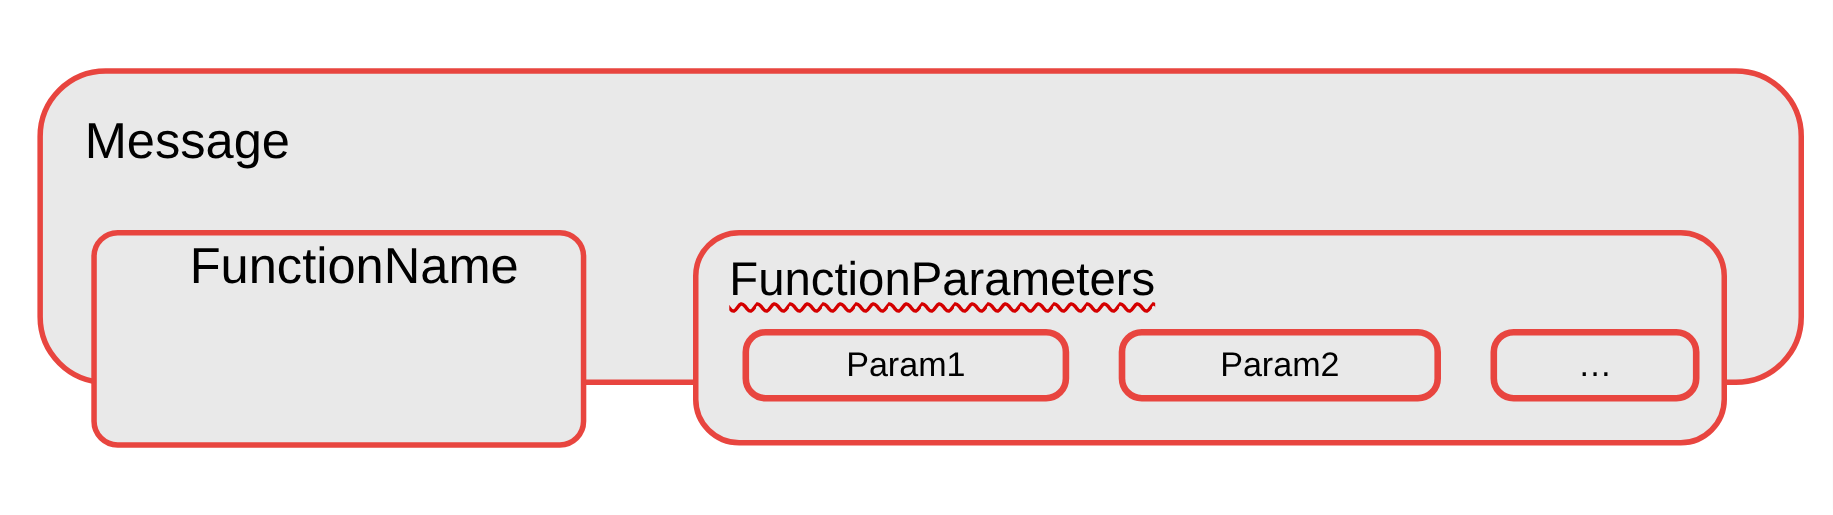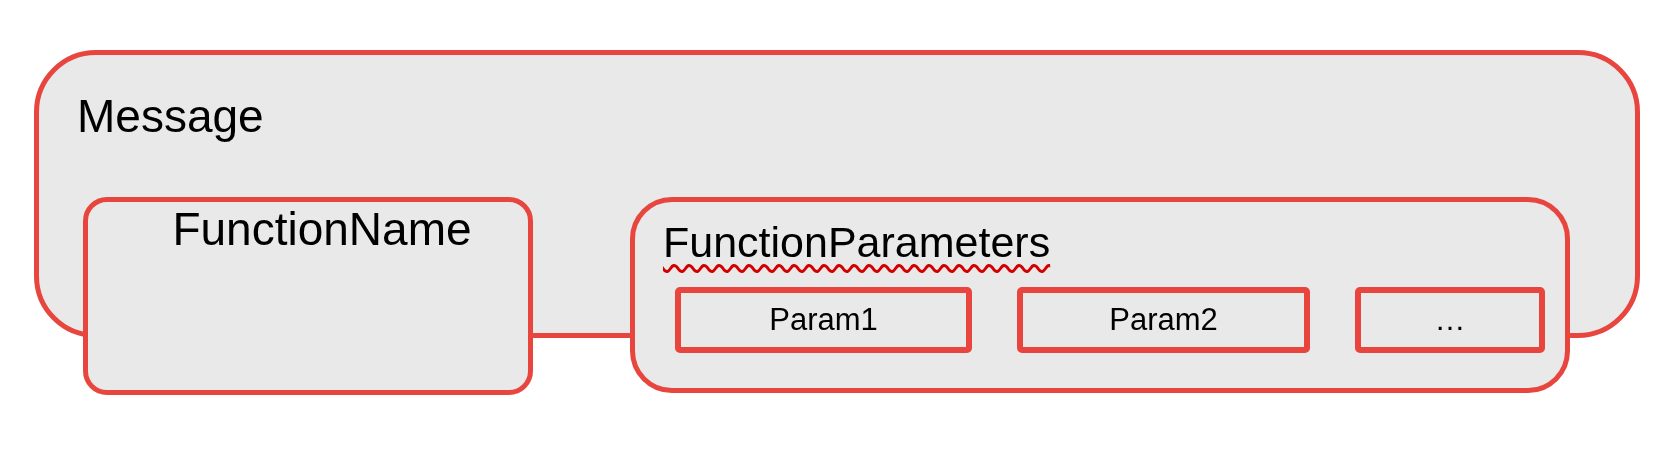--- a/index.html
+++ b/index.html
@@ -19,21 +19,21 @@
     position: relative;
     width: 1666px;
     height: 468px;
     background: var(--background);
     overflow: hidden;
   }
   
   .message-box {
     position: absolute;
     left: 34px;
-    top: 50px;
+    top: 62px;
     width: 1606px;
     height: 288px;
     background: var(--fill);
     border: 5px solid var(--border);
     border-radius: 62px;
   }
   .message-label {
     position: absolute;
     left: 38px;
     top: 32px;
@@ -90,21 +90,21 @@
     left: 40px;              
     top: 85px;               
     display: flex;
     gap: 45px;
     align-items: center;
   }
   .param-box {
     height: 66px;
     background: var(--fill);
     border: 6px solid var(--border);
-    border-radius: 5px;
+    border-radius: 21px;
     display: flex;
     align-items: center;
     justify-content: center;
     font-size: 31px;
     white-space: nowrap;
   }
   .param-box.param-1 { width: 297px; }
   .param-box.param-2 { width: 293px; text-align: right; }
   .param-box.param-3 { width: 190px; }
 </style>

